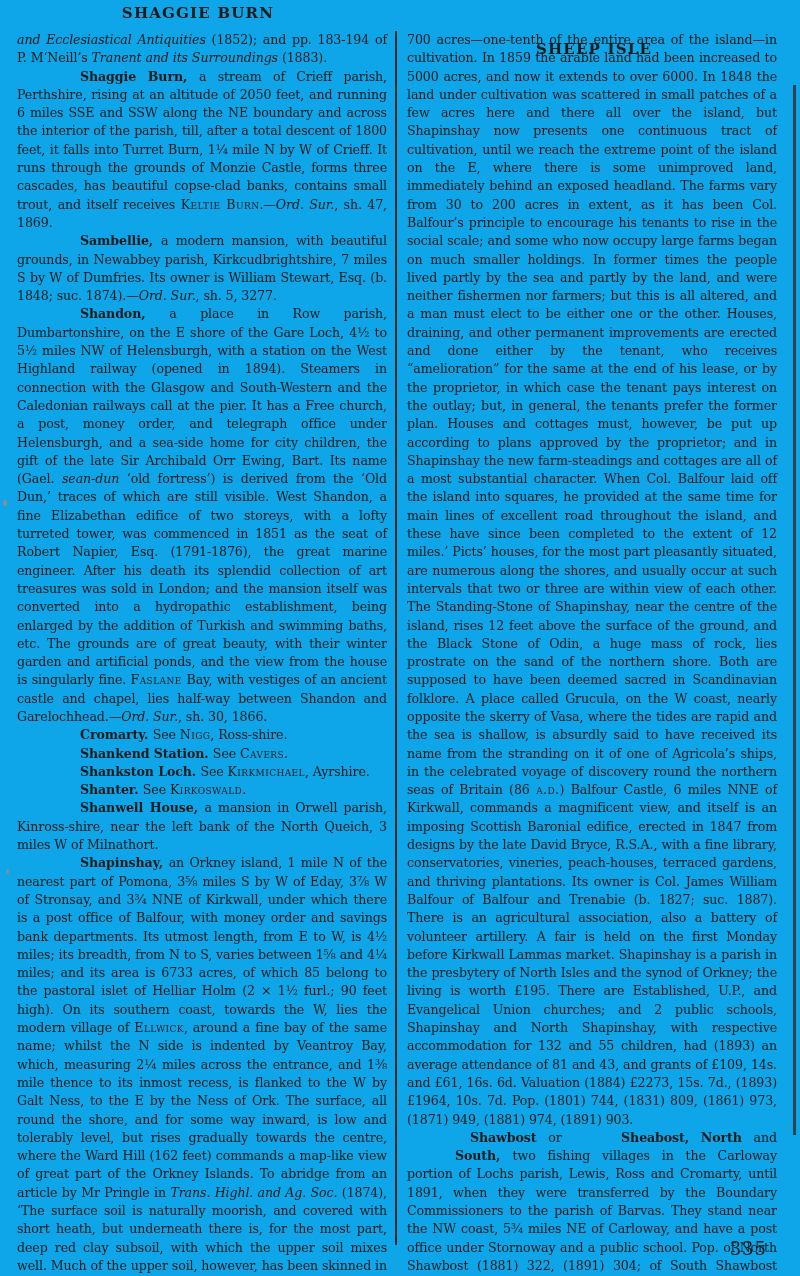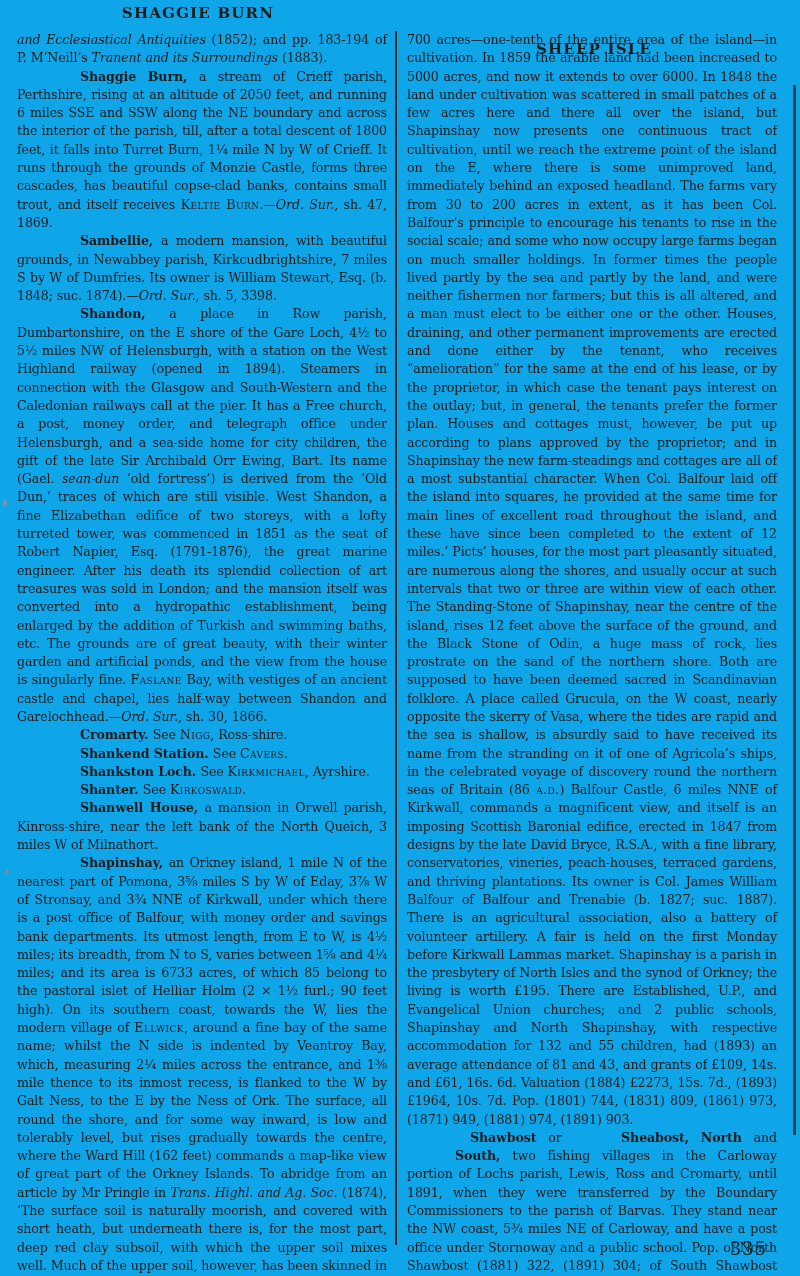--- a/index.html
+++ b/index.html
@@ -80,21 +80,21 @@
 
   <div class="running-heads">
     <div class="running-head left">SHAGGIE BURN</div>
     <div class="running-head right">SHEEP ISLE</div>
   </div>
 
   <div class="columns">
     <div class="column left">
         <p class="para"><span class="r-i">and Ecclesiastical Antiquities </span><span class="r-n">(1852); and pp. 183-194 of P. M‘Neill’s </span><span class="r-i">Tranent and its Surroundings </span><span class="r-n">(1883).</span></p>
         <p class="para indent"><span class="r-b">Shaggie Burn, </span><span class="r-n">a stream of Crieff parish, Perthshire, rising at an altitude of 2050 feet, and running 6 miles SSE and SSW along the NE boundary and across the interior of the parish, till, after a total descent of 1800 feet, it falls into Turret Burn, 1¼ mile N by W of Crieff.  It runs through the grounds of Monzie Castle, forms three cascades, has beautiful copse-clad banks, contains small trout, and itself receives </span><span class="r-sc">Keltie Burn</span><span class="r-n">.—</span><span class="r-i">Ord. Sur.</span><span class="r-n">, sh. 47, 1869.</span></p>
-        <p class="para indent"><span class="r-b">Sambellie, </span><span class="r-n">a modern mansion, with beautiful grounds, in Newabbey parish, Kirkcudbrightshire, 7 miles S by W of Dumfries.  Its owner is William Stewart, Esq. (b. 1848; suc. 1874).—</span><span class="r-i">Ord. Sur.</span><span class="r-n">, sh. 5, 3398.</span></p>
+        <p class="para indent"><span class="r-b">Sambellie, </span><span class="r-n">a modern mansion, with beautiful grounds, in Newabbey parish, Kirkcudbrightshire, 7 miles S by W of Dumfries.  Its owner is William Stewart, Esq. (b. 1848; suc. 1874).—</span><span class="r-i">Ord. Sur.</span><span class="r-n">, sh. 5, 3277.</span></p>
         <p class="para indent"><span class="r-b">Shandon, </span><span class="r-n">a place in Row parish, Dumbartonshire, on the E shore of the Gare Loch, 4½ to 5½ miles NW of Helensburgh, with a station on the West Highland railway (opened in 1894).  Steamers in connection with the Glasgow and South-Western and the Caledonian railways call at the pier.  It has a Free church, a post, money order, and telegraph office under Helensburgh, and a sea-side home for city children, the gift of the late Sir Archibald Orr Ewing, Bart.  Its name (Gael. </span><span class="r-i">sean-dun </span><span class="r-n">‘old fortress’) is derived from the ‘Old Dun,’ traces of which are still visible.  West Shandon, a fine Elizabethan edifice of two storeys, with a lofty turreted tower, was commenced in 1851 as the seat of Robert Napier, Esq. (1791-1876), the great marine engineer. After his death its splendid collection of art treasures was sold in London; and the mansion itself was converted into a hydropathic establishment, being enlarged by the addition of Turkish and swimming baths, etc. The grounds are of great beauty, with their winter garden and artificial ponds, and the view from the house is singularly fine.  </span><span class="r-sc">Faslane </span><span class="r-n">Bay, with vestiges of an ancient castle and chapel, lies half-way between Shandon and Garelochhead.—</span><span class="r-i">Ord. Sur.</span><span class="r-n">, sh. 30, 1866.</span></p>
         <p class="para indent"><span class="r-b">Cromarty.  </span><span class="r-n">See </span><span class="r-sc">Nigg</span><span class="r-n">, Ross-shire.</span></p>
         <p class="para indent"><span class="r-b">Shankend Station.  </span><span class="r-n">See </span><span class="r-sc">Cavers</span><span class="r-n">.</span></p>
         <p class="para indent"><span class="r-b">Shankston Loch.  </span><span class="r-n">See </span><span class="r-sc">Kirkmichael</span><span class="r-n">, Ayrshire.</span></p>
         <p class="para indent"><span class="r-b">Shanter.  </span><span class="r-n">See </span><span class="r-sc">Kirkoswald</span><span class="r-n">.</span></p>
         <p class="para indent"><span class="r-b">Shanwell House, </span><span class="r-n">a mansion in Orwell parish, Kinross-shire, near the left bank of the North Queich, 3 miles W of Milnathort.</span></p>
         <p class="para indent"><span class="r-b">Shapinshay, </span><span class="r-n">an Orkney island, 1 mile N of the nearest part of Pomona, 3⅝ miles S by W of Eday, 3⅞ W of Stronsay, and 3¾ NNE of Kirkwall, under which there is a post office of Balfour, with money order and savings bank departments.  Its utmost length, from E to W, is 4½ miles; its breadth, from N to S, varies between 1⅝ and 4¼ miles; and its area is 6733 acres, of which 85 belong to the pastoral islet of Helliar Holm (2 × 1½ furl.; 90 feet high).  On its southern coast, towards the W, lies the modern village of </span><span class="r-sc">Ellwick</span><span class="r-n">, around a fine bay of the same name; whilst the N side is indented by Veantroy Bay, which, measuring 2¼ miles across the entrance, and 1⅜ mile thence to its inmost recess, is flanked to the W by Galt Ness, to the E by the Ness of Ork.  The surface, all round the shore, and for some way inward, is low and tolerably level, but rises gradually towards the centre, where the Ward Hill (162 feet) commands a map-like view of great part of the Orkney Islands.  To abridge from an article by Mr Pringle in </span><span class="r-i">Trans. Highl. and Ag. Soc. </span><span class="r-n">(1874), ‘The surface soil is naturally moorish, and covered with short heath, but underneath there is, for the most part, deep red clay subsoil, with which the upper soil mixes well.  Much of the upper soil, however, has been skinned in former times for the purpose of mixing with dung to manure the “infield” land. The prevailing rock in the western part of the island is clay-slate, which mostly lies at a considerable depth from the surface.  A coarse sandstone prevails in the eastern part.  There is not much peaty soil, </span></p>
       </div>
     <div class="divider"></div>
     <div class="column right">

